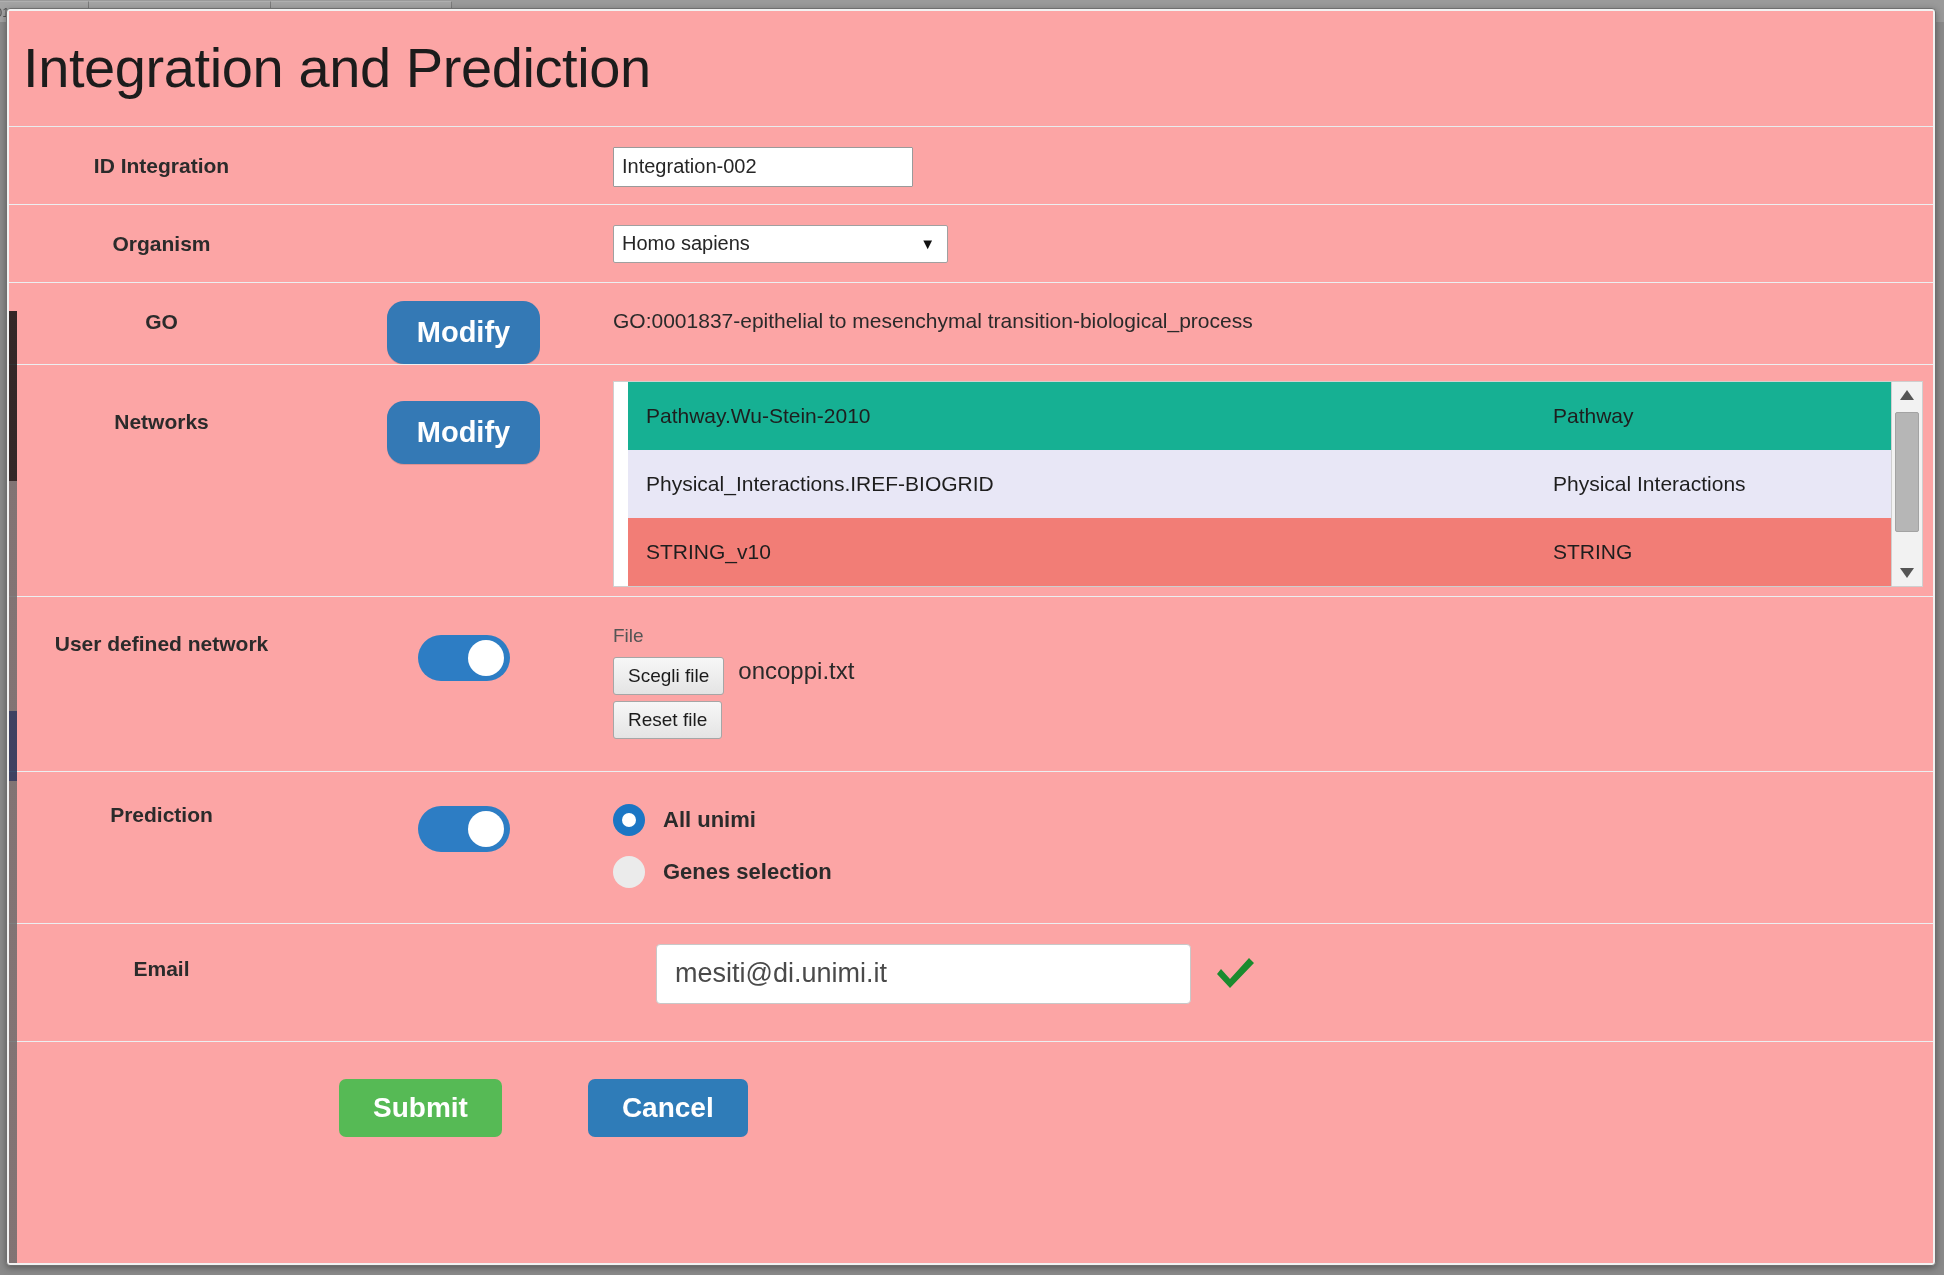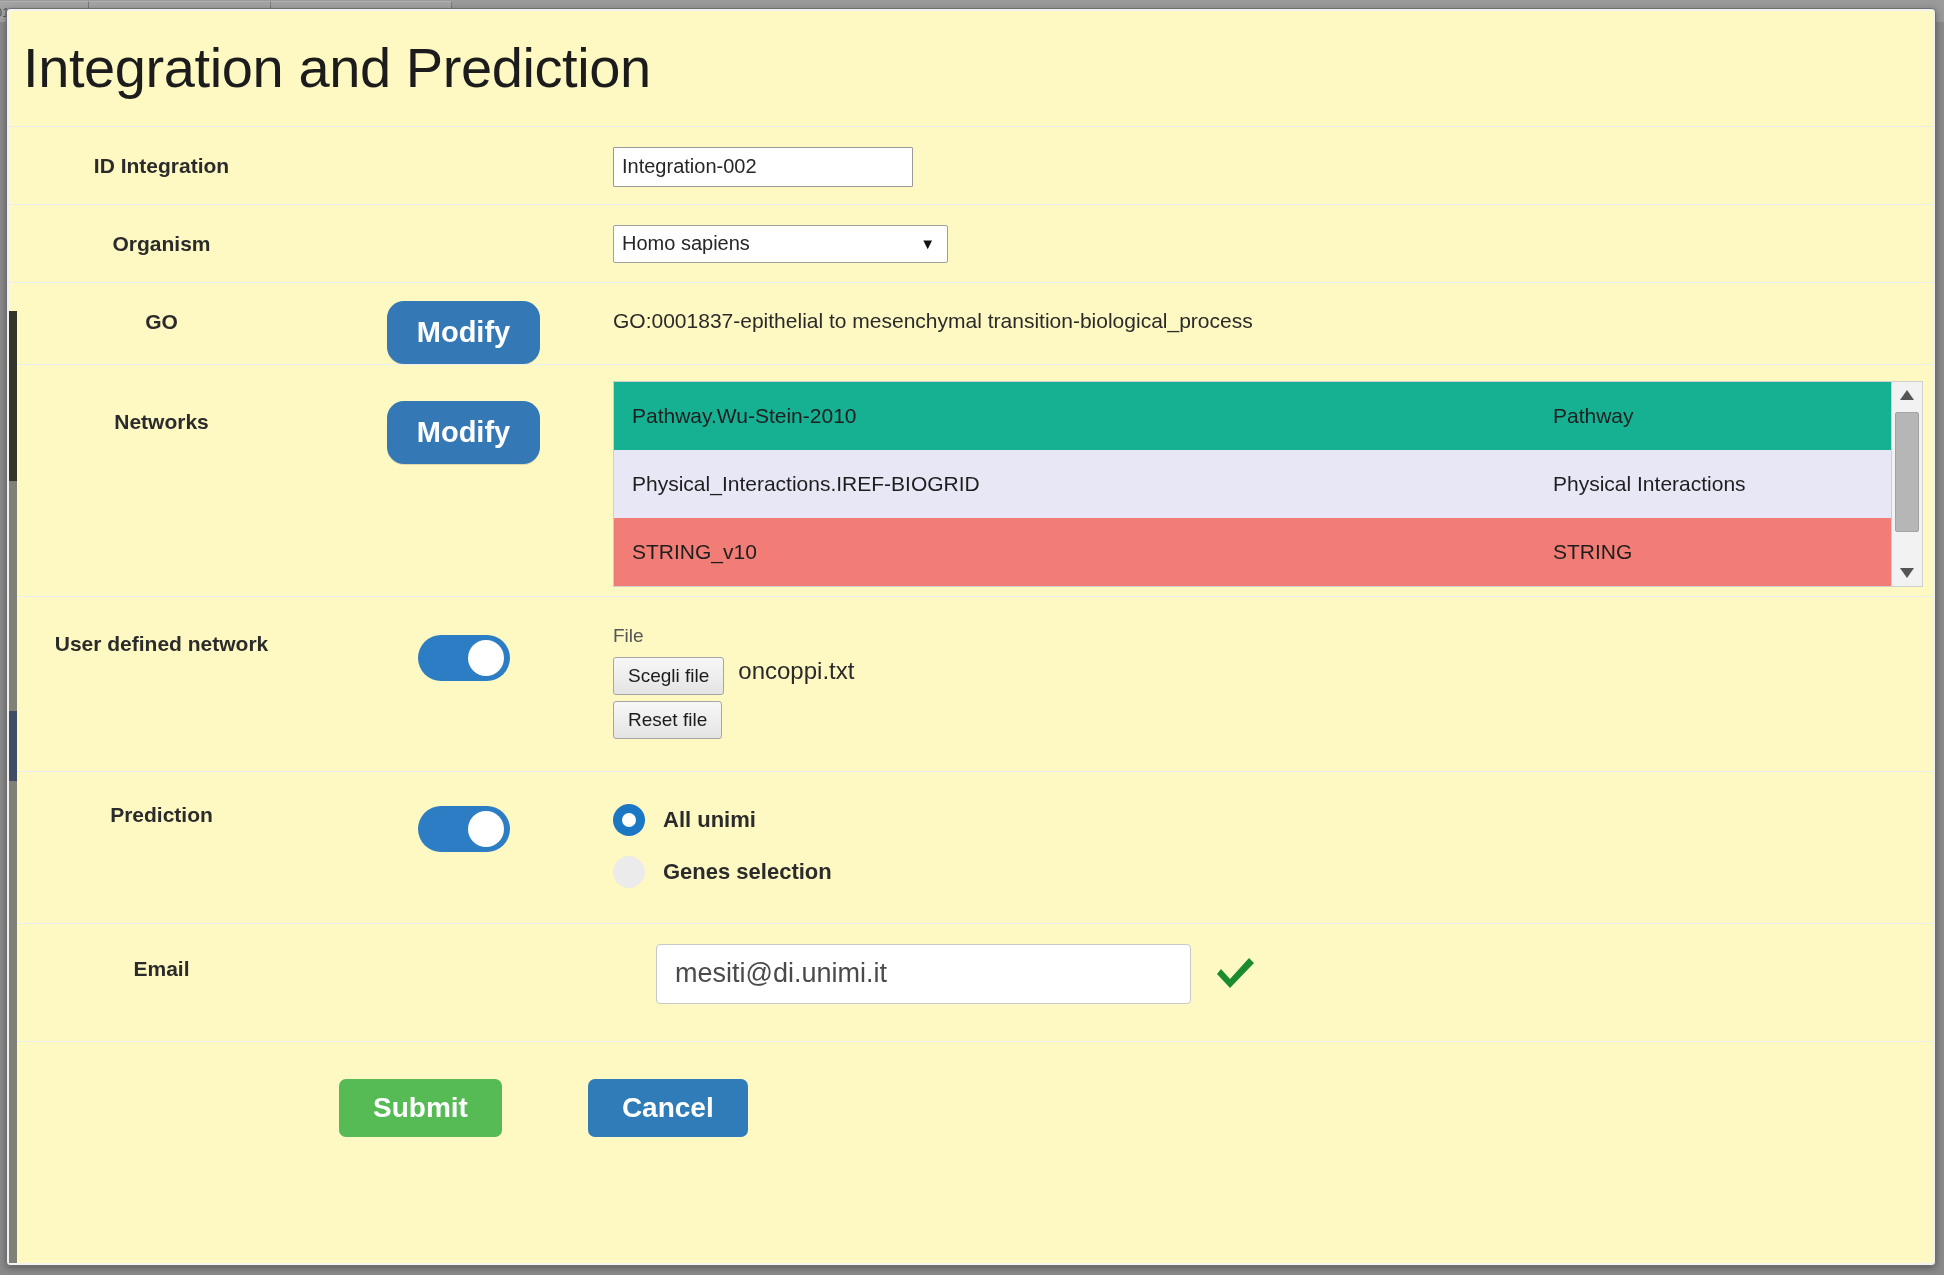--- a/index.html
+++ b/index.html
@@ -45,21 +45,21 @@
     background: #f2f2f2;
     border: 1px solid #6f6f6f;
     border-radius: 4px;
     box-shadow: 0 2px 7px rgba(0,0,0,.35);
     overflow: hidden;
   }
   .page {
     position: absolute;
     top: 2px; left: 2px;
     width: 1924px; height: 1252px;
-    background: #fef9c3;
+    background: #fca5a5;
     overflow: hidden;
   }
 
   
   .left-gutter {
     position: absolute;
     left: 0; top: 300px;
     width: 8px; height: 952px;
     background: linear-gradient(to bottom,
       #111 0px, #111 170px,
@@ -192,20 +192,21 @@
   .net-wrap {
     display: flex;
     width: 1310px;
     border: 1px solid #cfcfcf;
     background: #fff;
     margin-top: -2px;
   }
   .net-list {
     flex: 1 1 auto;
     overflow: hidden;
+    padding-left: 14px;
   }
   .net-row {
     height: 68px;
     display: flex;
     align-items: center;
     padding: 0 18px;
     font-size: 21px;
     color: #1e1e1e;
     cursor: pointer;
   }

